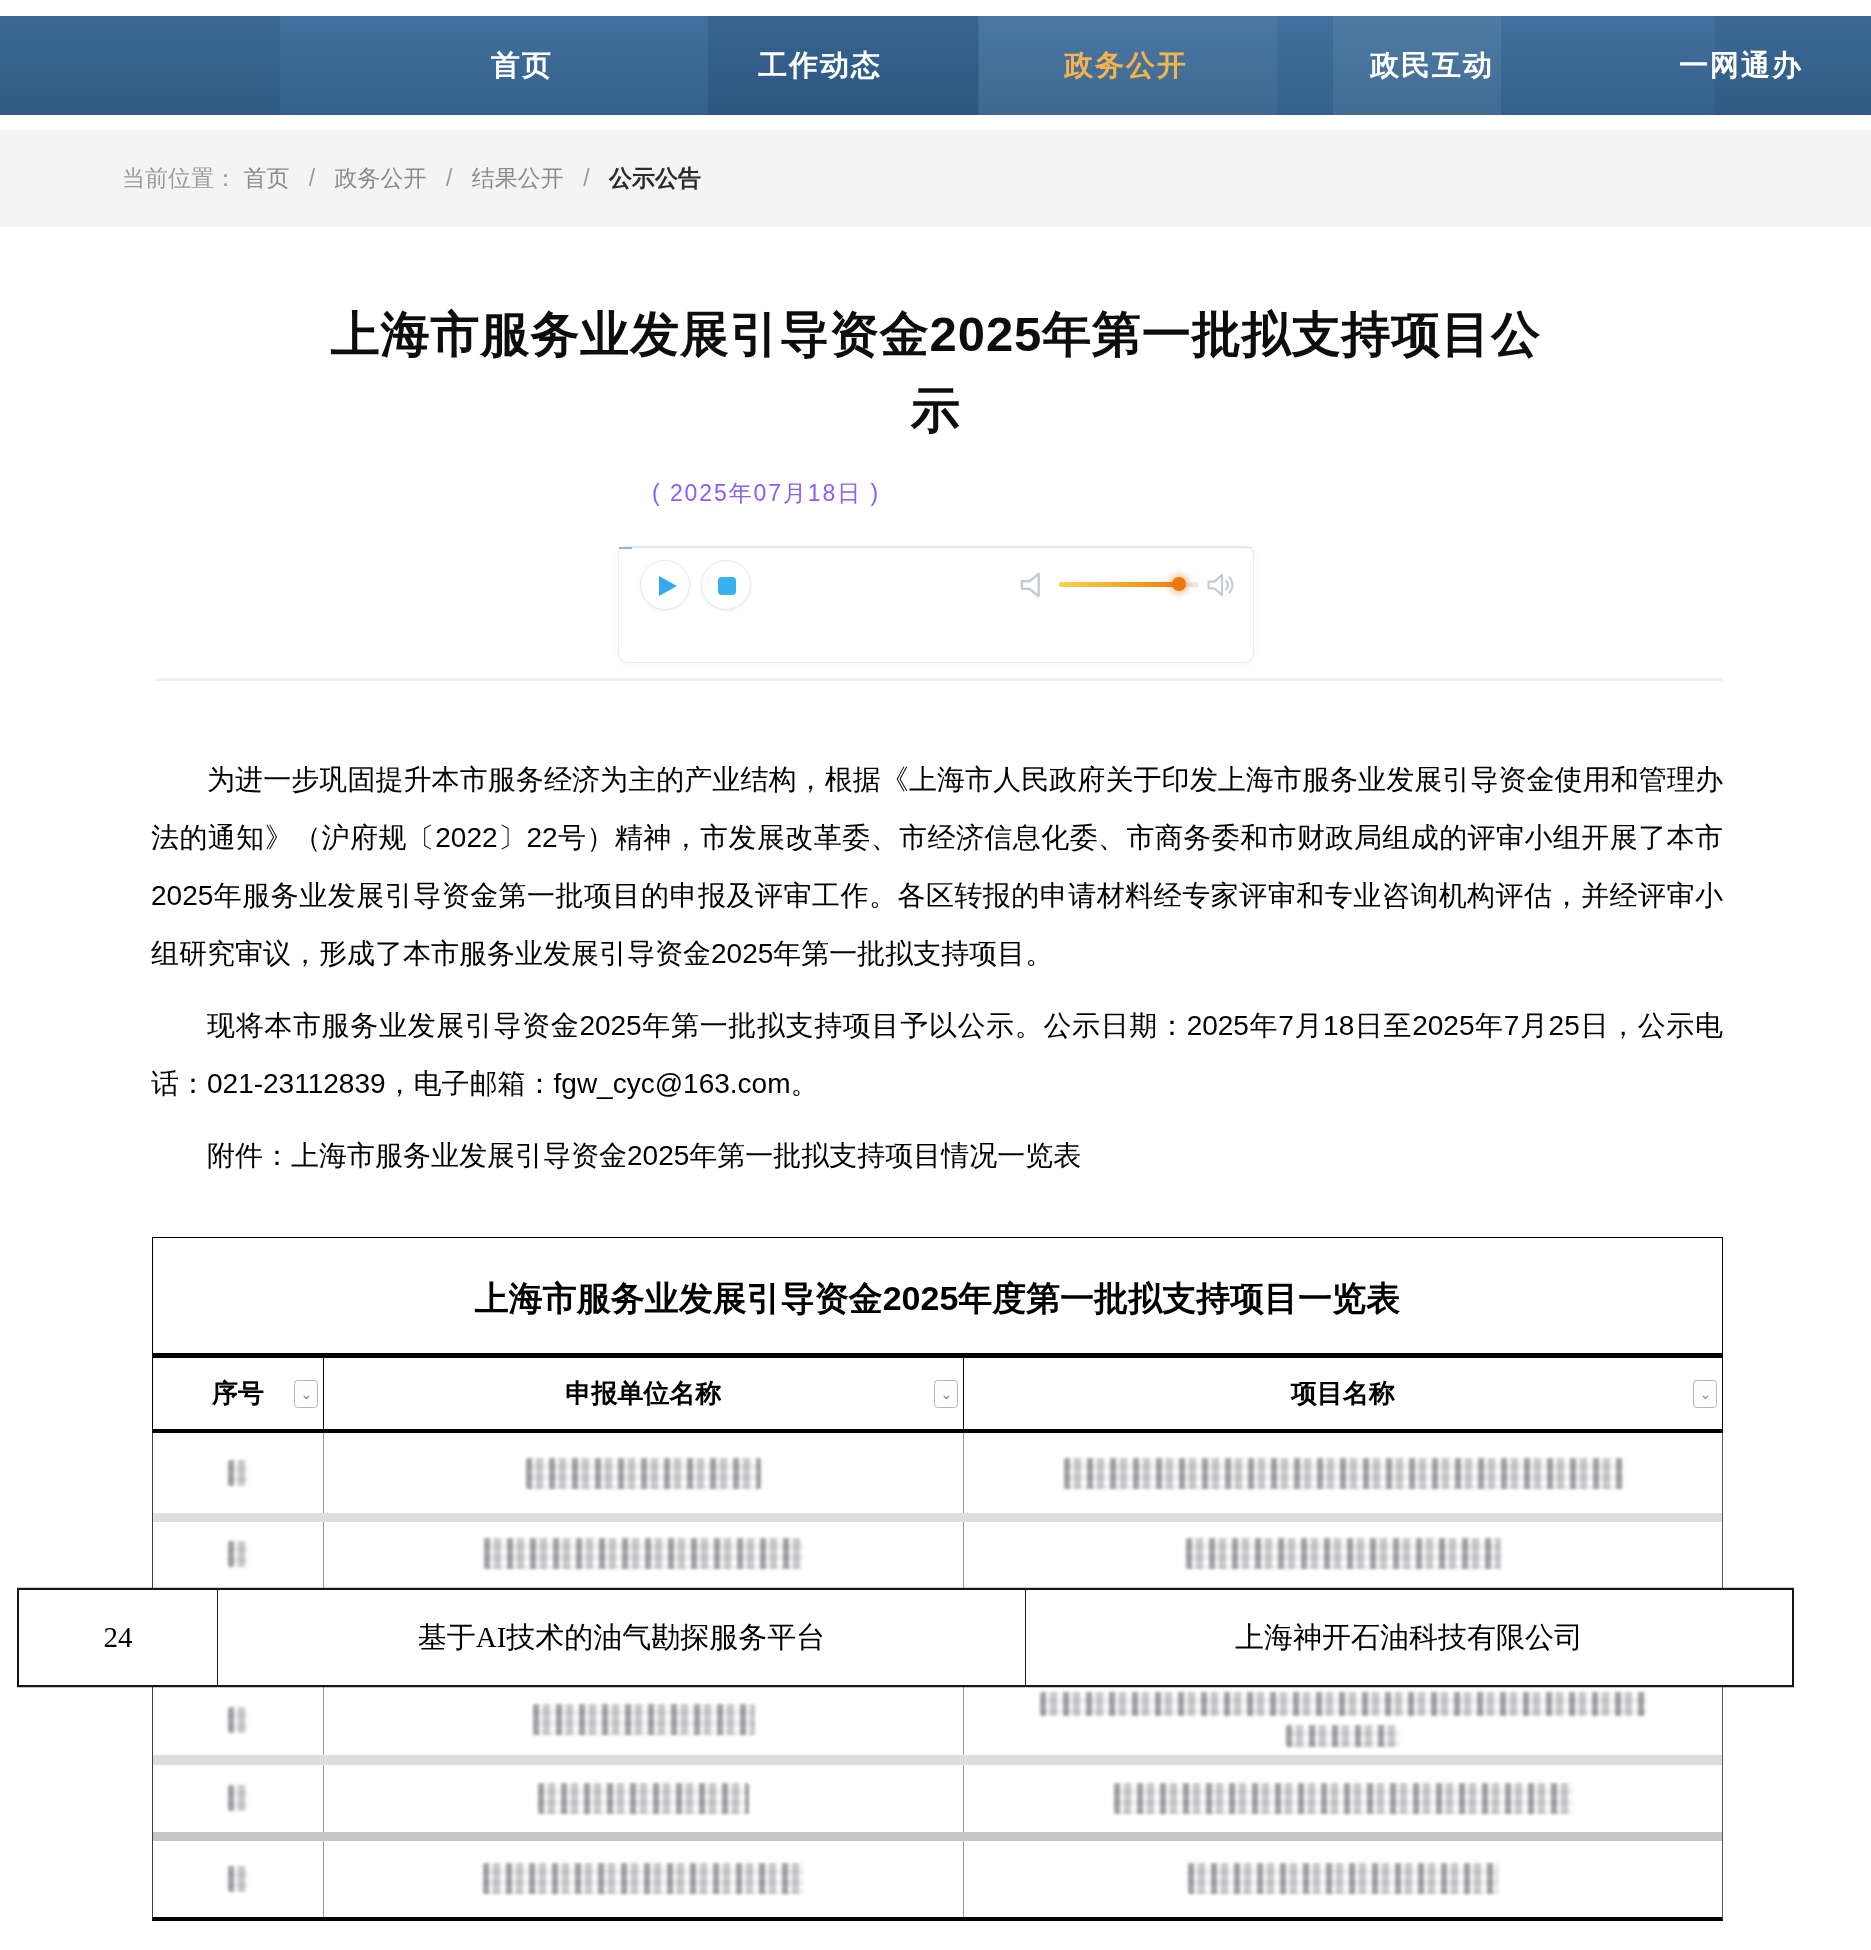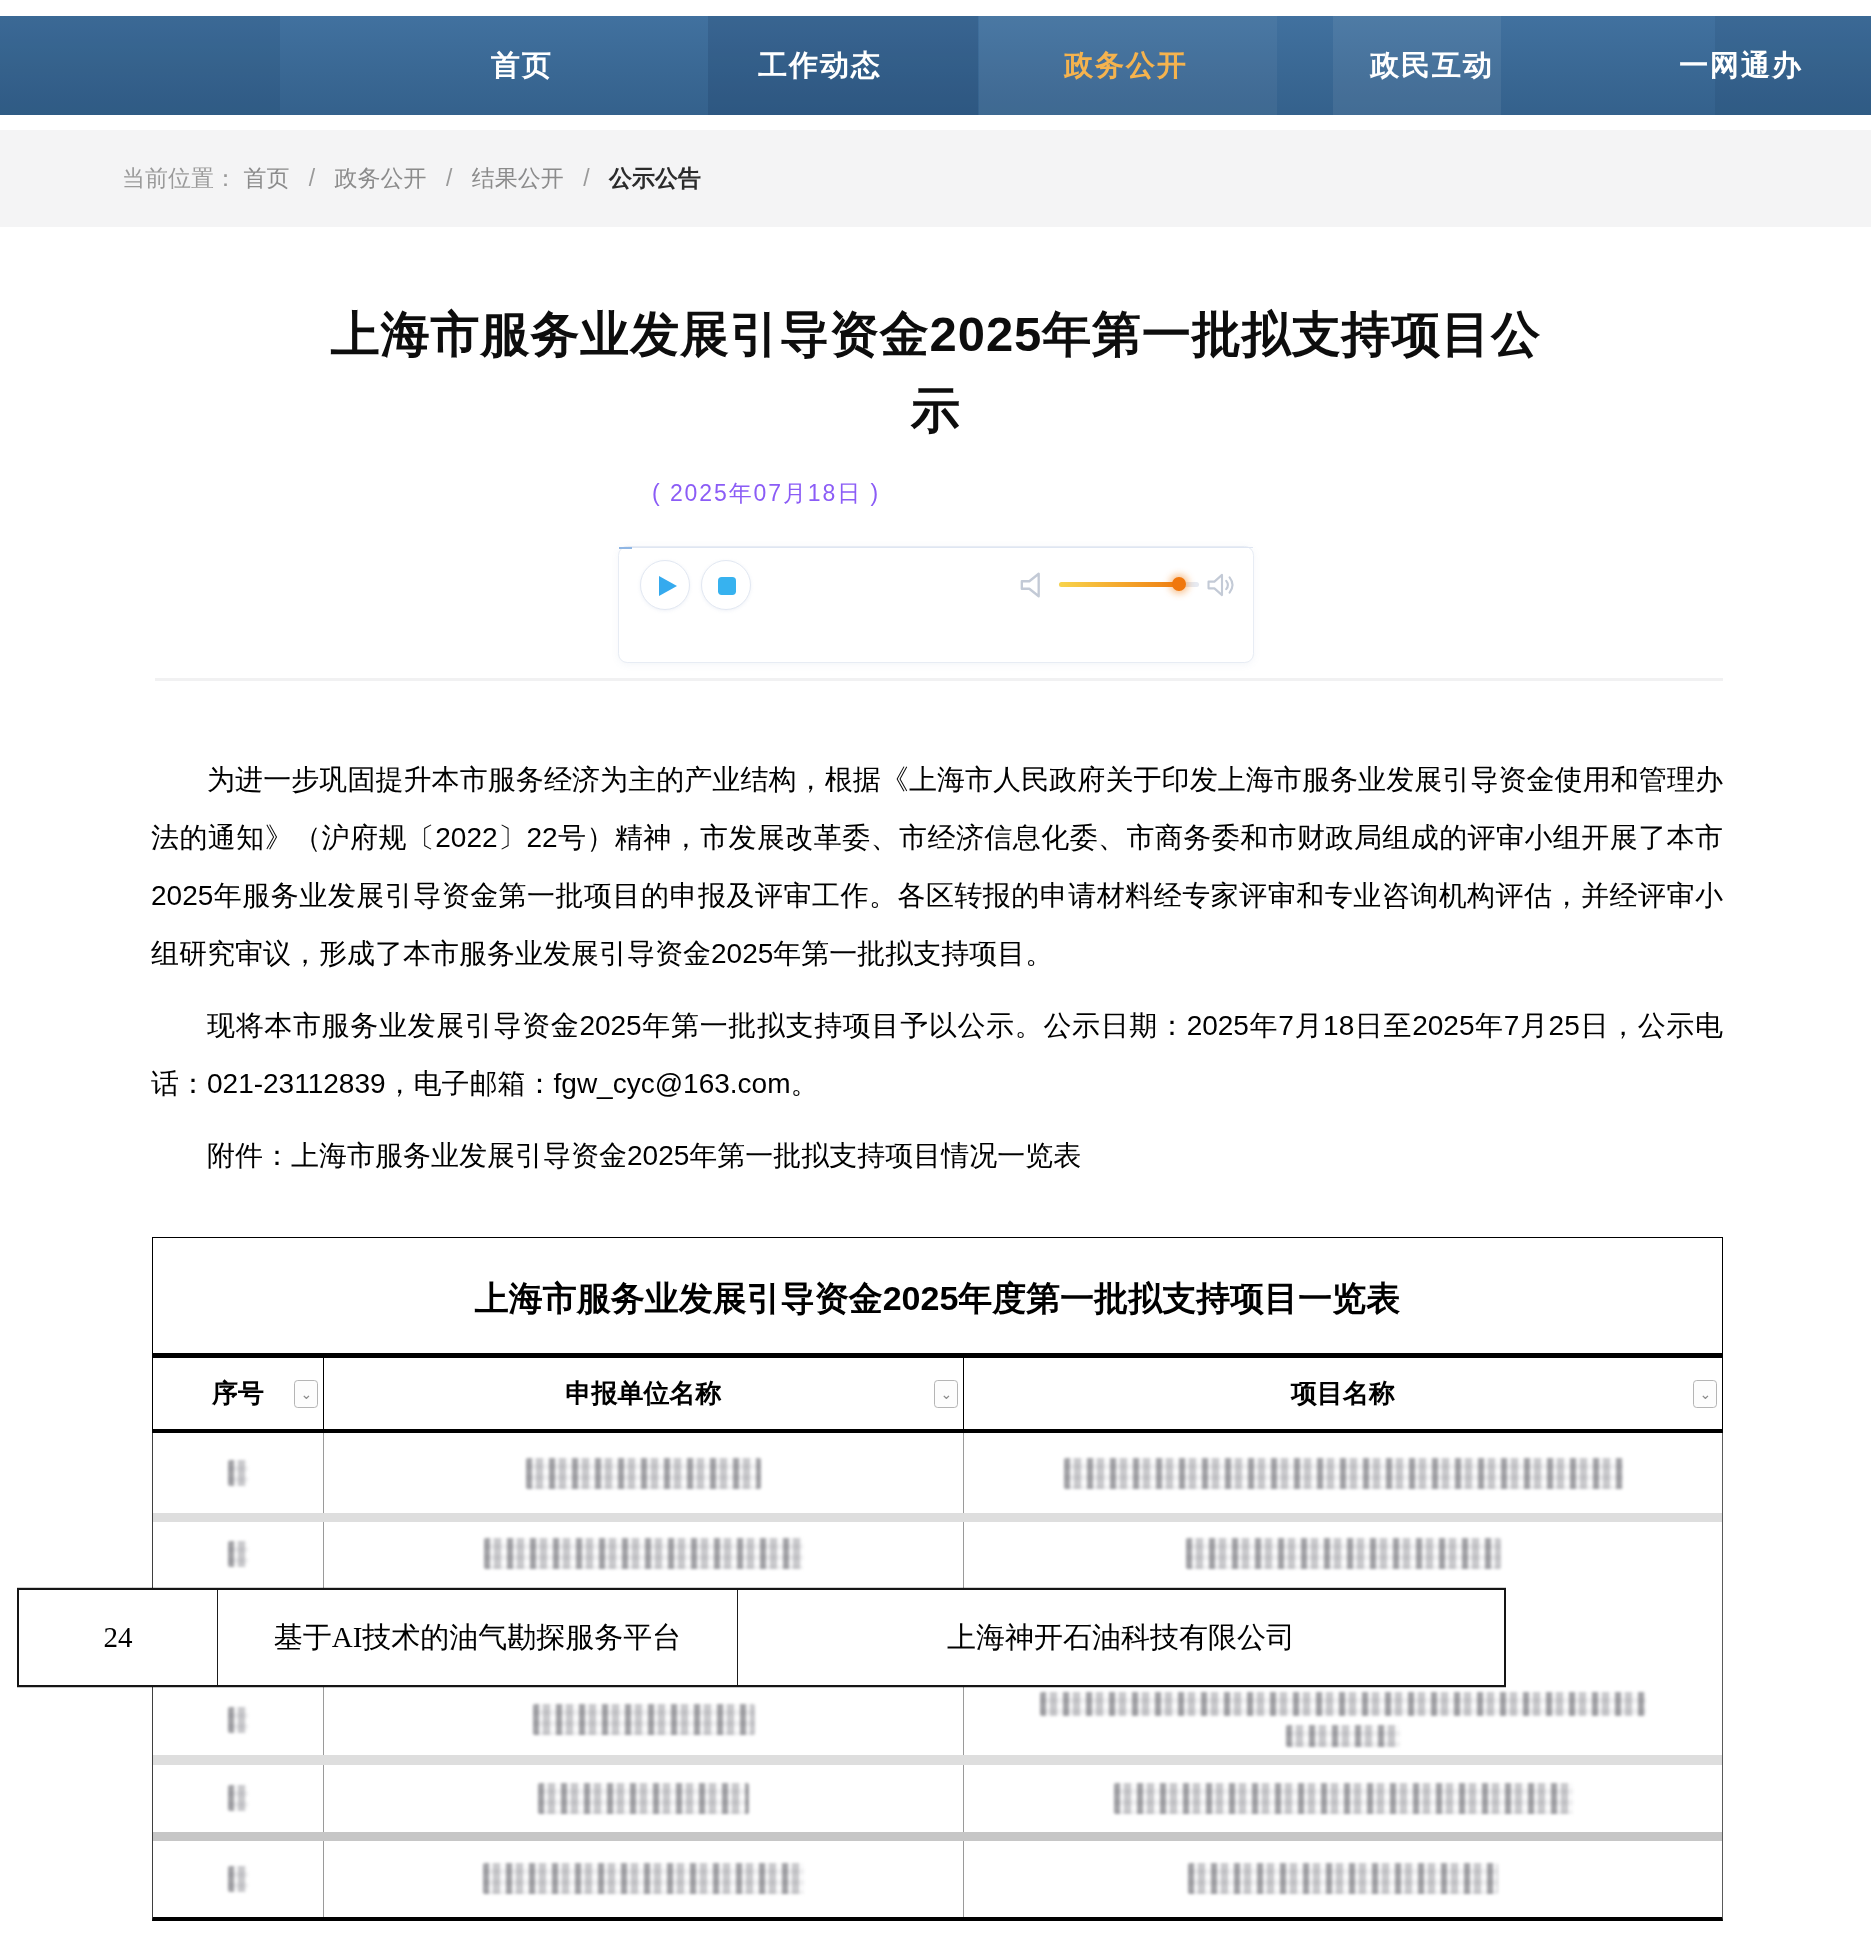--- a/index.html
+++ b/index.html
@@ -133,21 +133,21 @@
     background-image:
       repeating-linear-gradient(90deg, rgba(70,70,78,.50) 0 5.6px, rgba(195,195,200,.18) 5.6px 10.3px,
         rgba(120,120,128,.40) 10.3px 17px, rgba(225,225,228,.16) 17px 23px),
       repeating-linear-gradient(180deg, rgba(255,255,255,.28) 0 5.6px, rgba(150,150,158,.14) 5.6px 11.2px);
     filter:blur(1.5px);
   }
   .mosaic.sm { width:20.5px; height:26px; }
 
   
   .hl-row {
-    position:absolute; left:17px; top:1572px; width:1489px; height:99px;
+    position:absolute; left:17px; top:1572px; width:1777px; height:99px;
     background:#fff; border:2.8px solid #151515; display:flex; z-index:5;
     box-shadow:0 0.9px 0 rgba(0,0,0,.25), 0 -0.9px 0 rgba(0,0,0,.2);
     font-family:"Liberation Serif","DejaVu Serif",serif; font-size:29px; color:#000;
   }
   .hl-cell { display:flex; align-items:center; justify-content:center; border-right:1.9px solid #1d1d1d; }
   .hl-cell:last-child { border-right:none; }
   .hl-c1 { width:199px; } .hl-c2 { width:766px; } .hl-c3 { flex:1; }
 </style>
 </head>
 <body>

